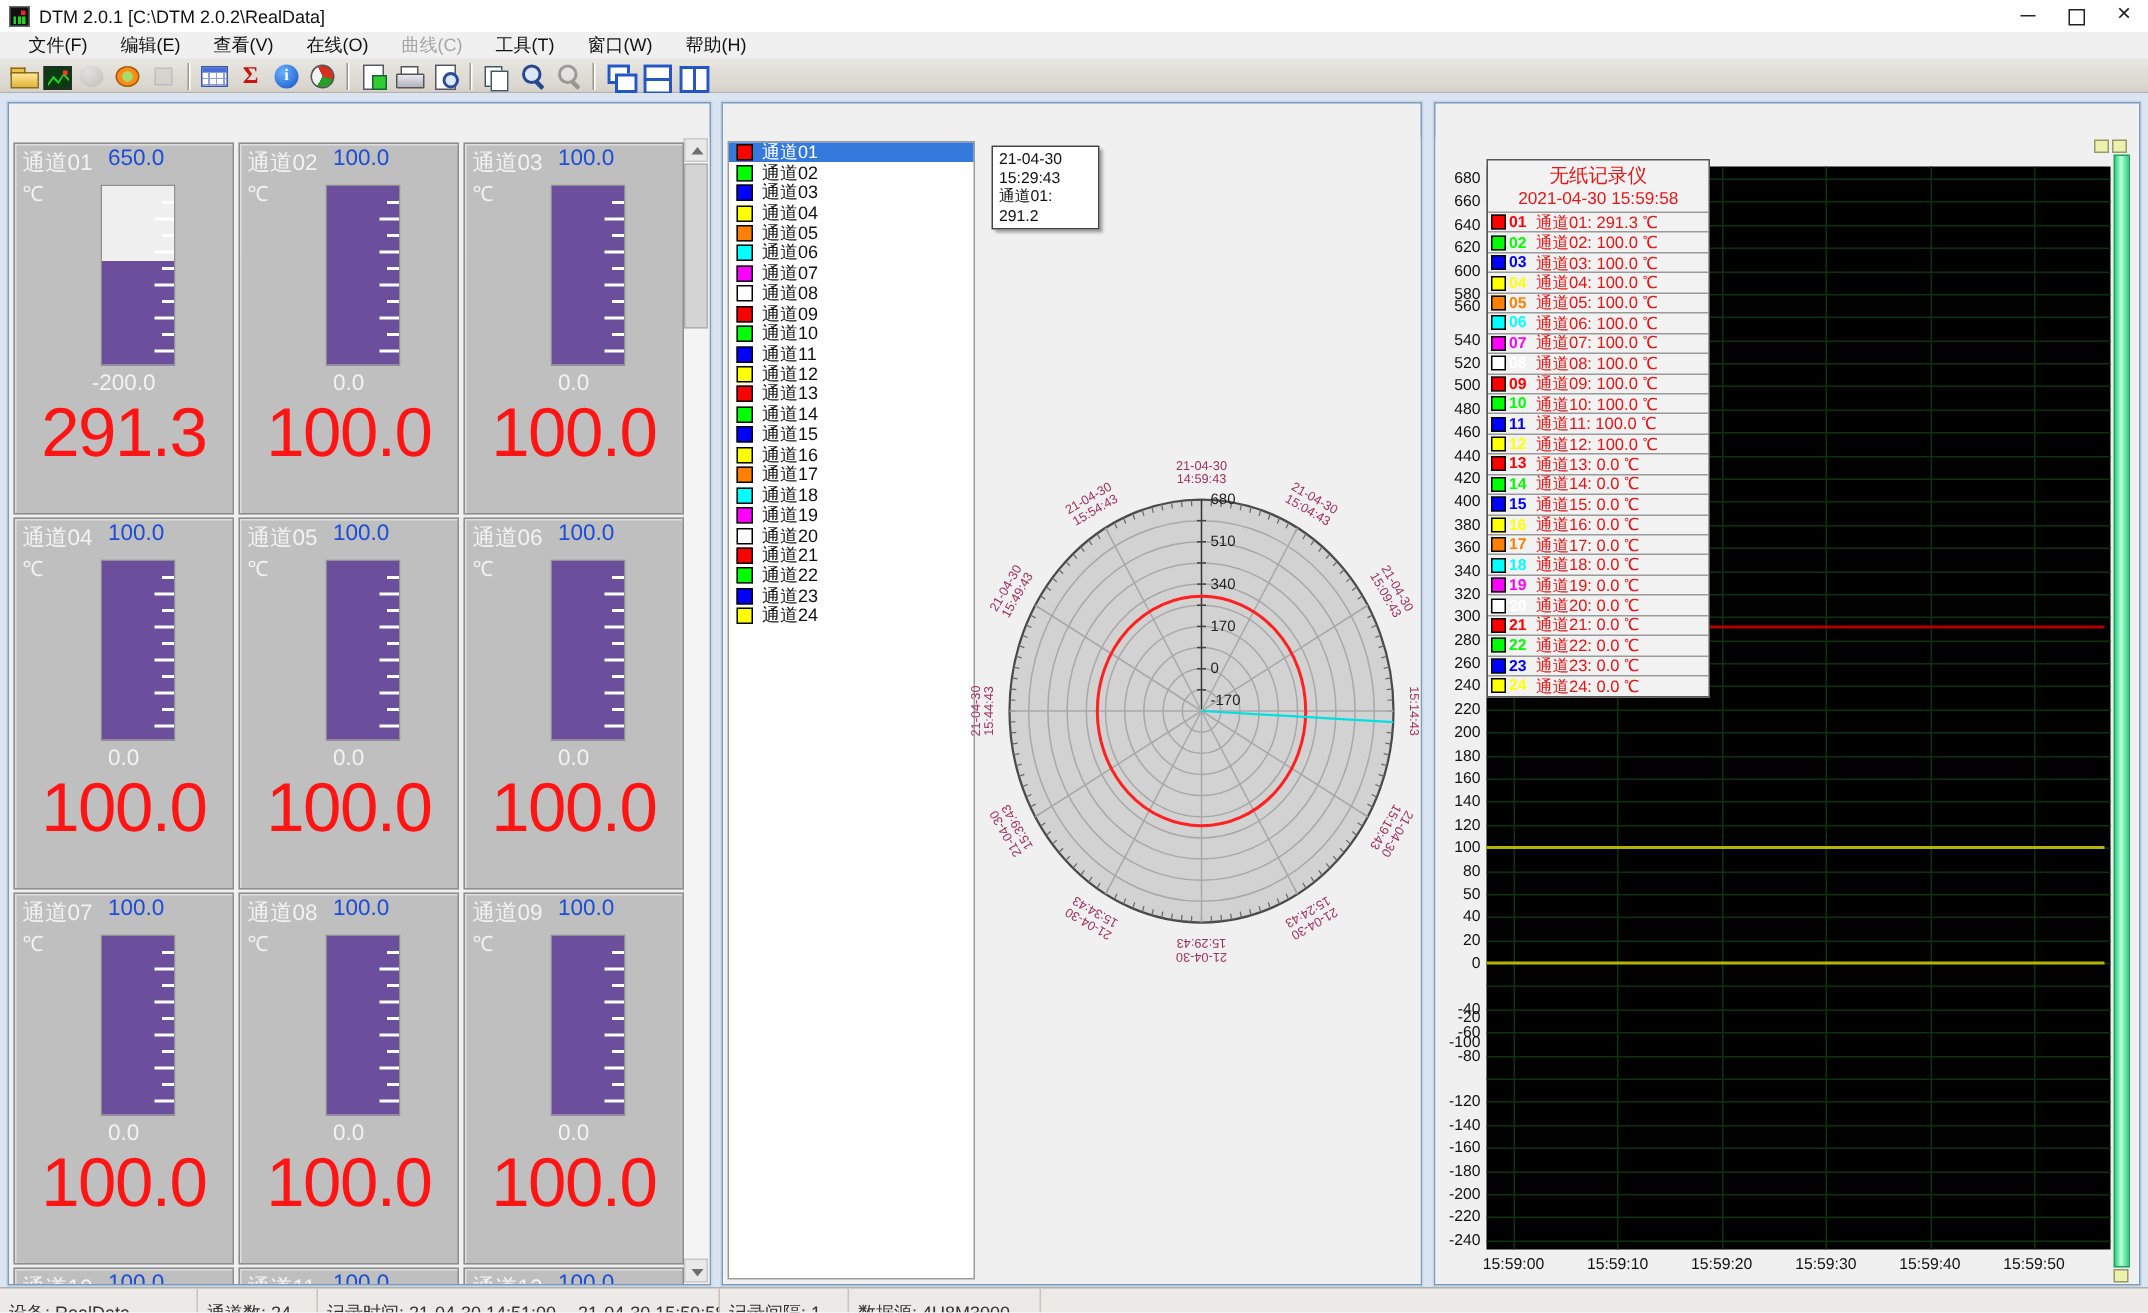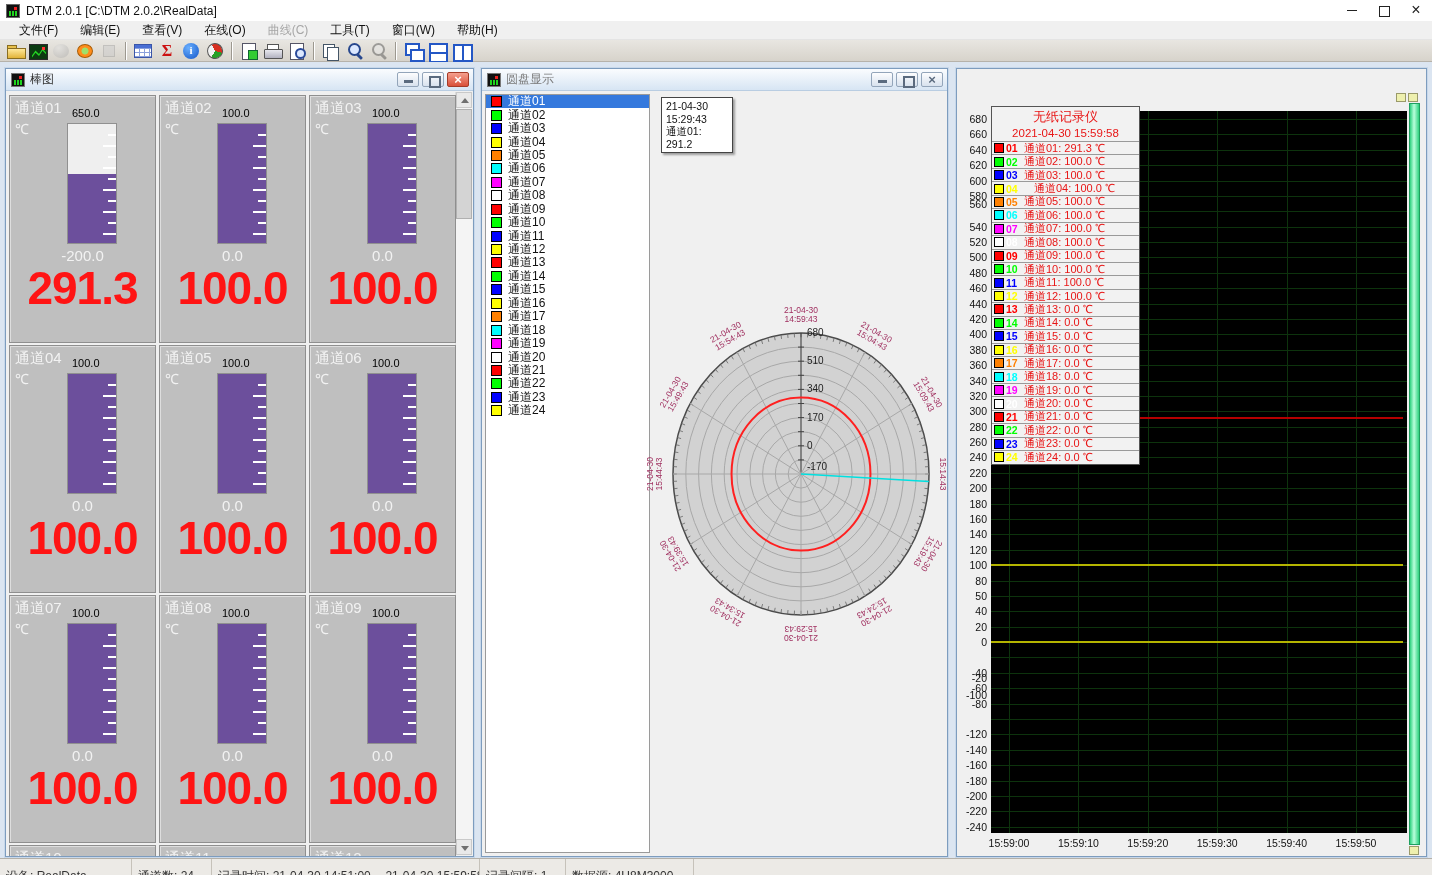--- a/index.html
+++ b/index.html
@@ -73,27 +73,27 @@
 .wbtn{width:22px;height:15px;border:1px solid #93a5ba;border-radius:2px;background:linear-gradient(#fdfdfe,#d8e2ee);position:relative;margin-left:3px}
 .wbtn.min::before{content:"";position:absolute;left:6px;bottom:3px;width:9px;height:3px;background:#5a6a7e}
 .wbtn.max::before{content:"";position:absolute;left:6px;top:3px;width:8px;height:8px;border:2px solid #5a6a7e}
 .wbtn.close::before{content:"×";position:absolute;inset:0;text-align:center;font:bold 13px/14px "Liberation Sans",sans-serif;color:#5a6a7e}
 .wbtn.close.red{background:linear-gradient(#f5a08e,#d9503a);border-color:#a53b28}
 .wbtn.close.red::before{color:#fff}
 .cbody{position:absolute;left:0;right:0;top:22px;bottom:0;overflow:hidden;background:#f0f0f0}
 
 .bar-cell{position:absolute;width:147px;height:248px;background:#bfbfbf;border:1px solid #8f8f8f;box-shadow:inset 1px 1px 0 #dedede}
 .bc-name{position:absolute;left:5px;top:3px;width:54px;overflow:hidden;white-space:nowrap;font-size:15px;color:#f2f2f2}
-.bc-max{position:absolute;left:62px;top:11px;font-size:11px;color:#000000}
+.bc-max{position:absolute;left:62px;top:1px;font-size:15px;color:#1d4ed8}
 .bc-unit{position:absolute;left:5px;top:23px;font-size:14px;color:#f2f2f2}
 .bc-barbox{position:absolute;left:57px;top:27px;width:50px;height:121px;background:#efefef;border:1px solid #909090}
 .bc-fill{position:absolute;left:0;right:0;bottom:0;background:#6c4f9c}
 .bc-tick{position:absolute;right:0;height:2px;background:#fff}
 .bc-min{position:absolute;left:0;right:0;top:151px;text-align:center;font-size:15px;color:#f2f2f2}
-.bc-val{position:absolute;left:0;right:0;top:165px;text-align:center;font-size:46px;font-weight:bold;color:#ff1414;letter-spacing:-1px}
+.bc-val{position:absolute;left:0;right:0;top:165px;text-align:center;font-size:46px;font-weight:normal;color:#ff1414;letter-spacing:-1px}
 .vscroll{position:absolute;right:1px;top:1px;bottom:1px;width:17px;background:#f4f4f4;border-left:1px solid #dcdcdc}
 .sbtn{position:absolute;left:0;width:16px;height:16px;background:#e9e9e9;border:1px solid #c9c9c9}
 .sbtn::before{content:"";position:absolute;left:4px;border-left:4px solid transparent;border-right:4px solid transparent}
 .sbtn.up{top:0}.sbtn.up::before{top:5px;border-bottom:5px solid #6f6f6f}
 .sbtn.down{bottom:0}.sbtn.down::before{top:6px;border-top:5px solid #6f6f6f}
 .sthumb{position:absolute;left:0;top:17px;width:16px;height:110px;background:#d4d4d4;border:1px solid #b0b0b0}
 
 .chan-list{position:absolute;left:3px;top:3px;width:165px;height:759px;background:#fff;border:1px solid #9a9a9a}
 .chan-item{height:13.45px;display:flex;align-items:center;padding-left:5px;font-size:12px;color:#111}
 .chan-item .sw{width:11px;height:11px;border:1px solid #000;margin-right:6px;flex:none}
@@ -166,29 +166,20 @@
     <span class="tbi i-magnifier disabled"></span>
     <span class="tb-sep"></span>
     <span class="tbi i-cascade"></span>
     <span class="tbi i-tile-h"></span>
     <span class="tbi i-tile-v"></span>
   </div>
 
 <div class="mdi">
 
   <div class="cwin active" style="left:5px;top:6px;width:469px;height:789px">
-    <div class="ctitle">
-      <span class="wicon"></span>
-      <span class="ctext">棒图</span>
-      <span class="wbtns">
-        <span class="wbtn min"></span>
-        <span class="wbtn max"></span>
-        <span class="wbtn close red"></span>
-      </span>
-    </div>
     <div class="cbody" id="bar-body">
       <div class="vscroll">
         <div class="sbtn up"></div>
         <div class="sthumb"></div>
         <div class="sbtn down"></div>
       </div>
     <div class="bar-cell" style="left: 3px; top: 4px;">
           <div class="bc-name">通道01</div>
           <div class="bc-max">650.0</div>
           <div class="bc-unit">℃</div>
@@ -377,29 +368,20 @@
           <div class="bc-max">100.0</div>
         </div>
         <div class="bar-cell" style="left: 303px; top: 754px;">
           <div class="bc-name">通道12</div>
           <div class="bc-max">100.0</div>
         </div>
       </div>
   </div>
 
   <div class="cwin" style="left:481px;top:6px;width:467px;height:789px">
-    <div class="ctitle">
-      <span class="wicon"></span>
-      <span class="ctext">圆盘显示</span>
-      <span class="wbtns">
-        <span class="wbtn min"></span>
-        <span class="wbtn max"></span>
-        <span class="wbtn close"></span>
-      </span>
-    </div>
     <div class="cbody">
       <div class="chan-list" id="chan-list">
           <div class="chan-item selected">
             <span class="sw" style="background: rgb(255, 0, 0);"></span>
             <span>通道01</span>
           </div>
           <div class="chan-item">
             <span class="sw" style="background: rgb(0, 255, 0);"></span>
             <span>通道02</span>
           </div>
@@ -783,21 +765,21 @@
             <span class="lg-text" style="color: rgb(232, 22, 22);">通道02: 100.0 ℃</span>
           </div>
           <div class="lg-row">
             <span class="sw" style="background: rgb(0, 0, 255);"></span>
             <span class="lg-num" style="color: rgb(0, 0, 255);">03</span>
             <span class="lg-text" style="color: rgb(232, 22, 22);">通道03: 100.0 ℃</span>
           </div>
           <div class="lg-row">
             <span class="sw" style="background: rgb(255, 255, 0);"></span>
             <span class="lg-num" style="color: rgb(255, 255, 0);">04</span>
-            <span class="lg-text" style="color: rgb(232, 22, 22); margin-left: 10px;">通道04: 100.0 ℃</span>
+            <span class="lg-text" style="color: rgb(232, 22, 22);">通道04: 100.0 ℃</span>
           </div>
           <div class="lg-row">
             <span class="sw" style="background: rgb(255, 128, 0);"></span>
             <span class="lg-num" style="color: rgb(255, 128, 0);">05</span>
             <span class="lg-text" style="color: rgb(232, 22, 22);">通道05: 100.0 ℃</span>
           </div>
           <div class="lg-row">
             <span class="sw" style="background: rgb(0, 255, 255);"></span>
             <span class="lg-num" style="color: rgb(0, 255, 255);">06</span>
             <span class="lg-text" style="color: rgb(232, 22, 22);">通道06: 100.0 ℃</span>

